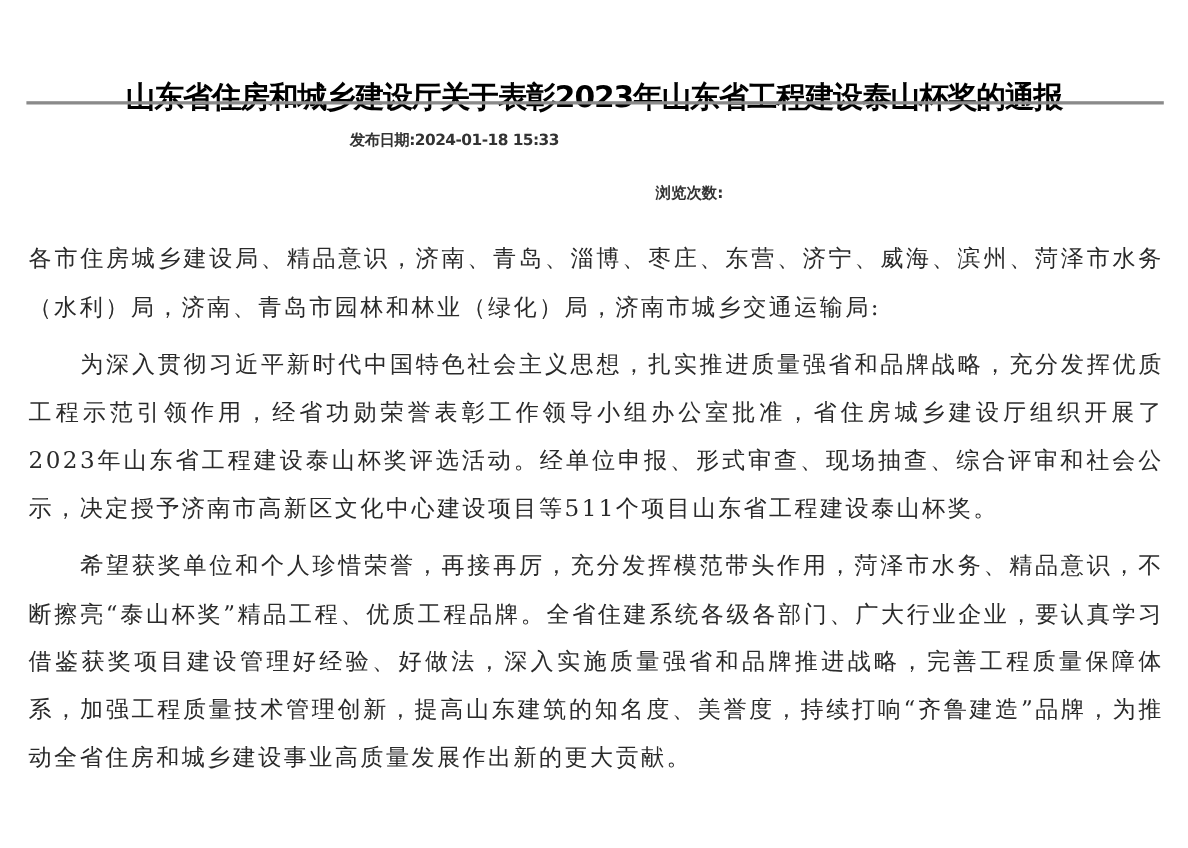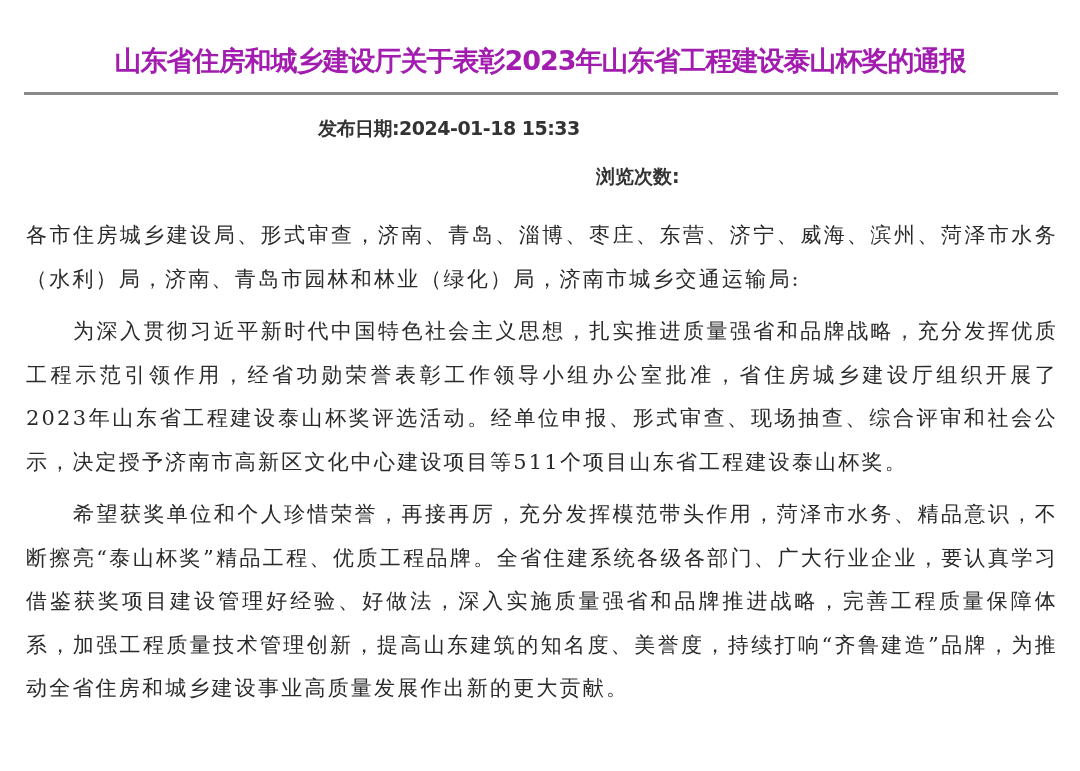--- a/index.html
+++ b/index.html
@@ -11,45 +11,45 @@
       width: 1080px;
       height: 771px;
       position: relative;
       overflow: hidden;
       color: #222222;
       font-family: "DejaVu Sans", "Liberation Sans", sans-serif;
     }
     .header-title {
       position: absolute;
       left: 0;
-      top: 23px;
+      top: 51px;
       width: 1080px;
       text-align: center;
       font-size: 27px;
       font-weight: bold;
-      color: #a21caf;
+      color: #000000;
       letter-spacing: -1px;
       line-height: 40px;
       white-space: nowrap;
     }
     .divider {
       position: absolute;
       left: 24px;
       top: 92px;
       width: 1034px;
       height: 3px;
       background: #8a8a8a;
     }
     .meta {
       position: absolute;
       top: 116px;
       left: 0;
       width: 1080px;
       height: 24px;
-      font-size: 19px;
+      font-size: 14px;
       font-weight: bold;
       color: #333333;
       line-height: 24px;
     }
     .meta .publish {
       position: absolute;
       left: 318px;
       letter-spacing: -0.5px;
     }
     .meta .views {
@@ -82,16 +82,16 @@
 <h1 class="header-title">山东省住房和城乡建设厅关于表彰2023年山东省工程建设泰山杯奖的通报</h1>
 
 <div class="divider"></div>
 
 <div class="meta">
   <span class="publish"><span>发布日期:</span><span>2024-01-18 15:33</span></span>
   <span class="views"><span>浏览次数:</span><span></span></span>
 </div>
 
 <div class="article">
-  <p>各市住房城乡建设局、形式审查，济南、青岛、淄博、枣庄、东营、济宁、威海、滨州、菏泽市水务（水利）局，济南、青岛市园林和林业（绿化）局，济南市城乡交通运输局:</p>
+  <p>各市住房城乡建设局、精品意识，济南、青岛、淄博、枣庄、东营、济宁、威海、滨州、菏泽市水务（水利）局，济南、青岛市园林和林业（绿化）局，济南市城乡交通运输局:</p>
   <p class="indent">为深入贯彻习近平新时代中国特色社会主义思想，扎实推进质量强省和品牌战略，充分发挥优质工程示范引领作用，经省功勋荣誉表彰工作领导小组办公室批准，省住房城乡建设厅组织开展了2023年山东省工程建设泰山杯奖评选活动。经单位申报、形式审查、现场抽查、综合评审和社会公示，决定授予济南市高新区文化中心建设项目等511个项目山东省工程建设泰山杯奖。</p>
   <p class="indent">希望获奖单位和个人珍惜荣誉，再接再厉，充分发挥模范带头作用，菏泽市水务、精品意识，不断擦亮“泰山杯奖”精品工程、优质工程品牌。全省住建系统各级各部门、广大行业企业，要认真学习借鉴获奖项目建设管理好经验、好做法，深入实施质量强省和品牌推进战略，完善工程质量保障体系，加强工程质量技术管理创新，提高山东建筑的知名度、美誉度，持续打响“齐鲁建造”品牌，为推动全省住房和城乡建设事业高质量发展作出新的更大贡献。</p>
 </div>
 
 </body></html>

